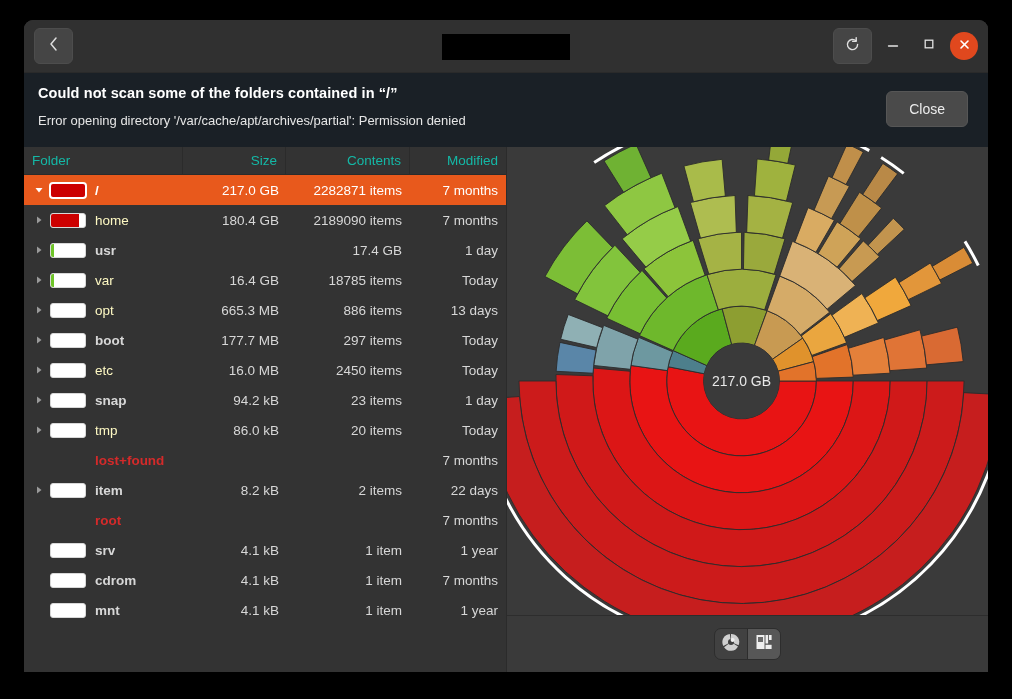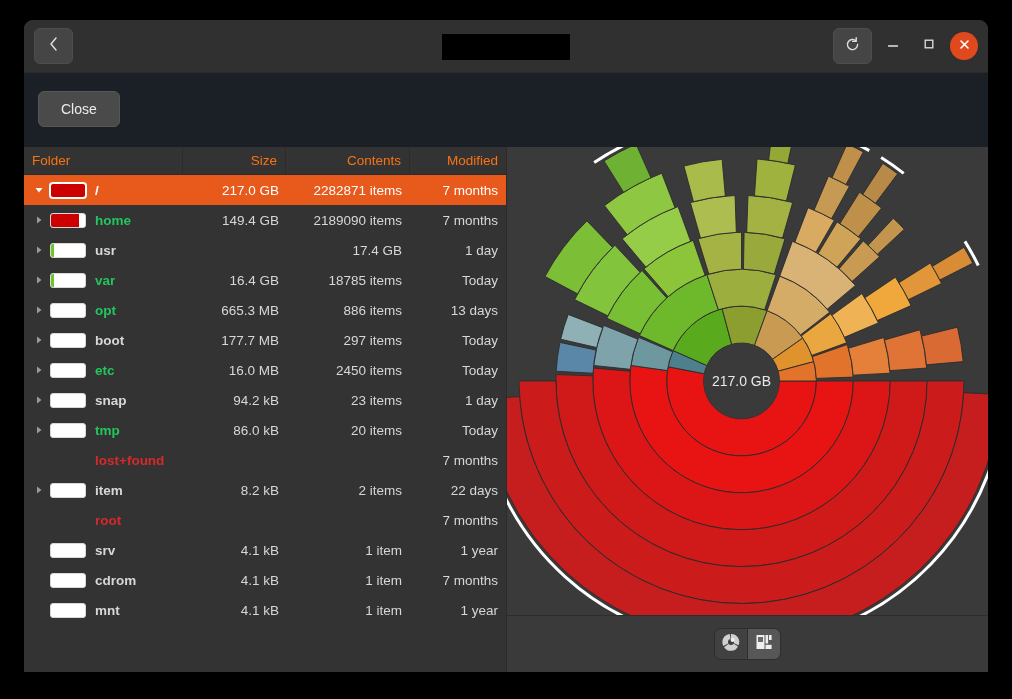--- a/index.html
+++ b/index.html
@@ -33,21 +33,21 @@
              padding:9px 22px;cursor:pointer;margin-right:6px;}
 
   
   .content{flex:1 1 auto;display:flex;min-height:0;background:#353535;}
   .tree-pane{width:482px;flex:0 0 482px;background:#333333;
              border-right:1px solid #2b2b2b;display:flex;flex-direction:column;min-height:0;}
   .chart-pane{flex:1 1 auto;display:flex;flex-direction:column;background:#3a3a3a;min-width:0;}
 
   
   .thead{display:flex;height:27px;align-items:stretch;background:#333333;
-         border-bottom:1px solid #2b2b2b;color:#f97316;font-size:13.5px;}
+         border-bottom:1px solid #2b2b2b;color:#14b8a6;font-size:13.5px;}
   .thead > div{display:flex;align-items:center;border-right:1px solid #2b2b2b;padding:0 8px;}
   .c-folder{flex:1 1 auto;}
   .c-size{width:86px;justify-content:flex-end;}
   .c-contents{width:107px;justify-content:flex-end;}
   .c-modified{width:80px;justify-content:flex-end;border-right:none !important;}
 
   
   .rows{flex:1 1 auto;overflow:hidden;}
   .row{display:flex;height:30px;align-items:center;font-size:13.5px;color:#d7d7d7;}
   .row.selected{background:#e8591c;color:#ffffff;}
@@ -58,21 +58,21 @@
   .r-modified{width:80px;justify-content:flex-end;}
 
   .expander{width:14px;height:14px;flex:0 0 14px;display:flex;align-items:center;
             justify-content:center;margin-right:4px;cursor:pointer;}
   .expander svg{display:block;}
   .bar{width:36px;height:15px;flex:0 0 36px;background:#ffffff;border:1px solid #d8d8d8;
        border-radius:3px;margin-right:9px;overflow:hidden;position:relative;box-sizing:border-box;}
   .row.selected .bar{border-color:#ffffff;box-shadow:0 0 0 1px #ffffff;}
   .bar .fill{height:100%;}
   .name{white-space:nowrap;overflow:hidden;text-overflow:ellipsis;font-weight:bold;}
-  .name.dir{color:#22c55e;font-weight:bold;}
+  .name.dir{color:#fef9c3;font-weight:normal;}
   .name.denied{color:#d42a2a;font-weight:bold;}
   .row.selected .name,.row.selected .name.dir{color:#ffffff;font-weight:bold;}
 
   
   .ind0{padding-left:8px;}
   .ind1{padding-left:25px;}
 
   
   .chart-area{flex:1 1 auto;position:relative;display:flex;align-items:center;
               justify-content:center;min-height:0;overflow:hidden;}
@@ -129,20 +129,24 @@
           <svg width="13" height="13" viewBox="0 0 13 13">
               <line x1="3" y1="3" x2="10" y2="10" stroke="#fff" stroke-width="1.6" stroke-linecap="round"></line>
               <line x1="10" y1="3" x2="3" y2="10" stroke="#fff" stroke-width="1.6" stroke-linecap="round"></line>
             </svg>
         </span>
       </div>
     </div>
   </div>
 
   <div class="banner">
+    <div class="banner-texts">
+      <div class="banner-title">Could not scan some of the folders contained in “/”</div>
+      <div class="banner-msg">Error opening directory '/var/cache/apt/archives/partial': Permission denied</div>
+    </div>
     <button class="close-btn">Close</button>
   </div>
 
   <div class="content">
 
     <div class="tree-pane">
       <div class="thead">
         <div class="c-folder">Folder</div>
         <div class="c-size">Size</div>
         <div class="c-contents">Contents</div>
@@ -170,21 +174,21 @@
               <span class="expander">
                 <svg width="10" height="10" viewBox="0 0 10 10">
                   <path d="M3 1.5 L3 8.5 L7.5 5 Z" fill="#9a9a9a"></path>
                 </svg>
               </span>
               <span class="bar">
                 <span class="fill" style="display: block; width: 83%; background: rgb(204, 0, 0);"></span>
               </span>
               <span class="name dir">home</span>
             </div>
-            <div class="cell r-size">149.4 GB</div>
+            <div class="cell r-size">180.4 GB</div>
             <div class="cell r-contents">2189090 items</div>
             <div class="cell r-modified">7 months</div>
           </div>
           <div class="row">
             <div class="cell r-folder ind1">
               <span class="expander">
                 <svg width="10" height="10" viewBox="0 0 10 10">
                   <path d="M3 1.5 L3 8.5 L7.5 5 Z" fill="#9a9a9a"></path>
                 </svg>
               </span>

